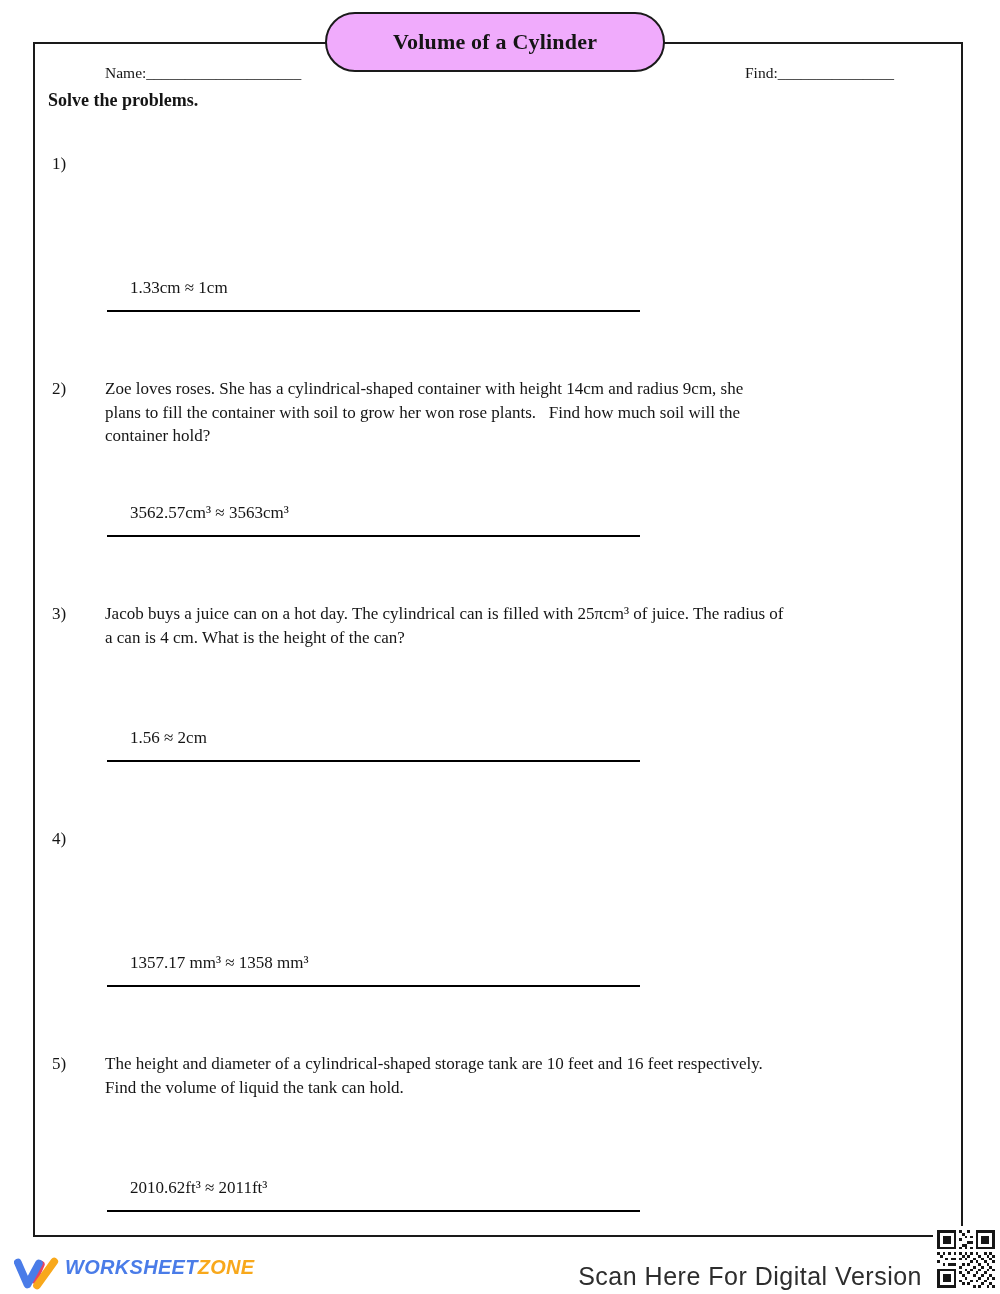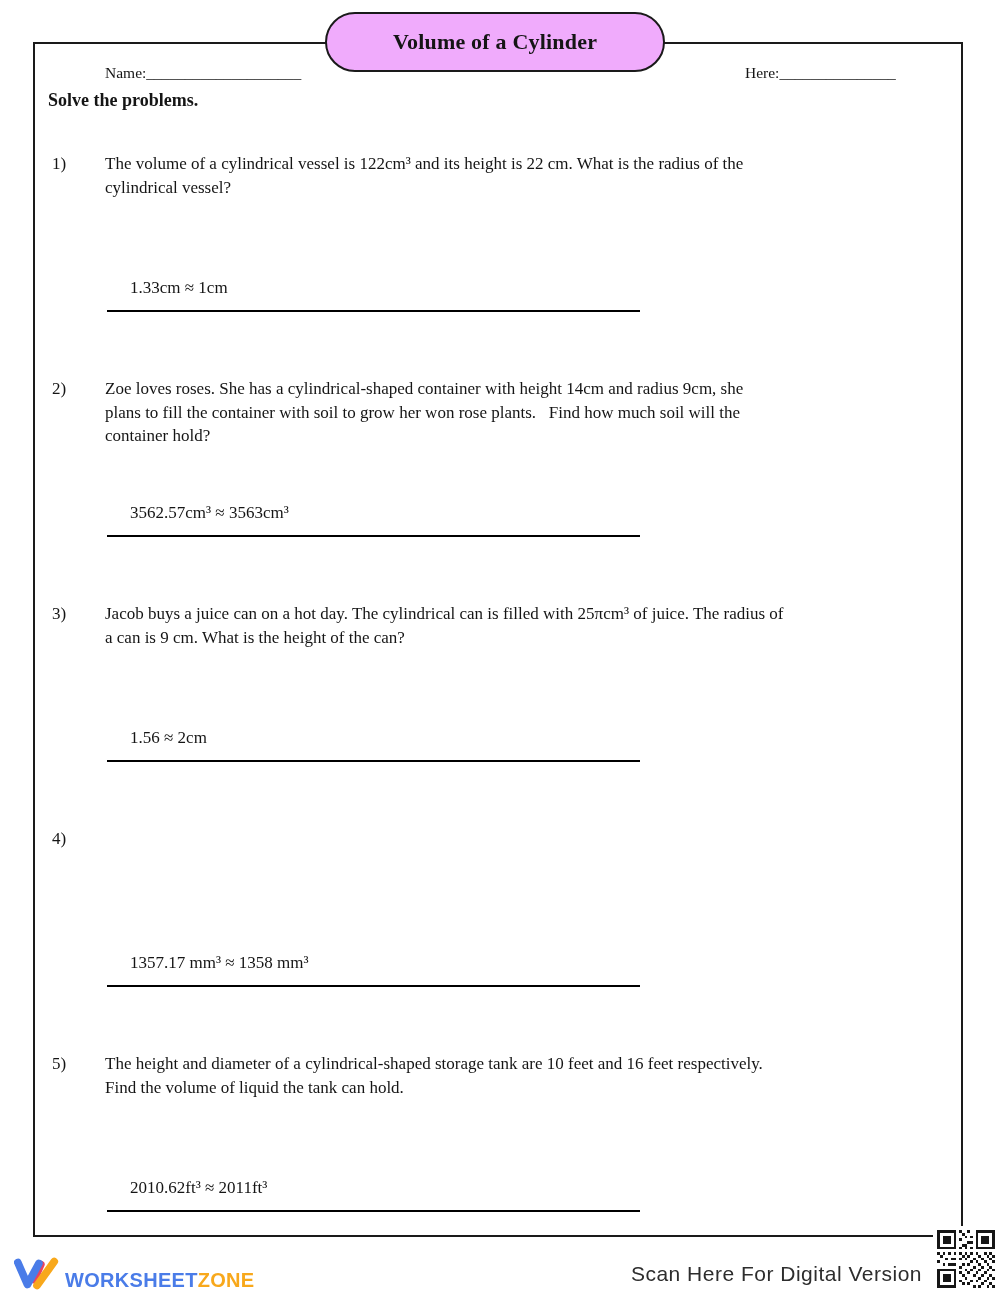--- a/index.html
+++ b/index.html
@@ -38,66 +38,64 @@
   .problem { position:relative; height:225px; }
   .q-row { display:flex; }
   .q-num { flex:none; width:72px; padding-left:19px; font-size:17px; line-height:23.5px; }
   .q-text { width:832px; font-size:17px; line-height:23.5px; white-space:pre-wrap; }
   .answer {
     position:absolute; left:74px; top:126px; width:533px;
     border-bottom:2px solid #000; padding:0 0 12px 23px; font-size:17px; white-space:nowrap;
   }
 
   
-  .brand { position:absolute; left:14px; top:1256px; display:flex; align-items:flex-end; z-index:3; }
+  .brand { position:absolute; left:14px; top:1256px; display:flex; align-items:flex-start; z-index:3;font-style:italic; }
   .brand svg { display:block; }
   .brand-text {
     font-family:"Liberation Sans", sans-serif; font-weight:bold; font-size:20px;
     letter-spacing:.3px; display:flex; margin-left:5px;
   }
   .brand-first { color:var(--brand-blue, #4A7CE8); }
   .brand-second { color:var(--brand-yellow, #F8A81B); }
 
   .w-blue  { stroke:var(--brand-blue, #4A7CE8); }
   .w-red   { stroke:var(--brand-red, #E94360); }
   .w-yellow{ stroke:var(--brand-yellow, #F8A81B); }
 
   .scan-label {
     position:absolute; right:78px; top:1262px; z-index:3;
-    font-family:"Liberation Sans", sans-serif; font-size:21px; letter-spacing:.5px; color:#2d2d2d;
+    font-family:"Liberation Sans", sans-serif; font-size:25px; letter-spacing:.5px; color:#2d2d2d;
   }
 
   .qr-box {
     position:absolute; left:933px; top:1226px; width:66px; height:66px;
     background:#ffffff; display:flex; align-items:center; justify-content:center; z-index:4;
   }
 </style>
 </head>
 <body>
 
 <div class="page-border"></div>
 
 <div class="title-box">
   <span class="title-text">Volume of a Cylinder</span>
 </div>
 
 <div class="meta-row">
   <div class="name-field"><span>Name:</span><span>____________________</span></div>
-  <div class="date-field"><span>Here:</span><span>_______________</span></div>
+  <div class="date-field"><span>Find:</span><span>_______________</span></div>
 </div>
 
 <div class="instruction">Solve the problems.</div>
 
 <div class="problems">
 
   <div class="problem">
     <div class="q-row">
       <div class="q-num">1)</div>
-      <div class="q-text">The volume of a cylindrical vessel is 122cm³ and its height is 22 cm. What is the radius of the
-cylindrical vessel?</div>
     </div>
     <div class="answer">
       <span>1.33cm ≈ 1cm</span>
     </div>
   </div>
 
   <div class="problem">
     <div class="q-row">
       <div class="q-num">2)</div>
       <div class="q-text">Zoe loves roses. She has a cylindrical-shaped container with height 14cm and radius 9cm, she
@@ -106,21 +104,21 @@
     </div>
     <div class="answer">
       <span>3562.57cm³ ≈ 3563cm³</span>
     </div>
   </div>
 
   <div class="problem">
     <div class="q-row">
       <div class="q-num">3)</div>
       <div class="q-text">Jacob buys a juice can on a hot day. The cylindrical can is filled with 25πcm³ of juice. The radius of
-a can is 9 cm. What is the height of the can?</div>
+a can is 4 cm. What is the height of the can?</div>
     </div>
     <div class="answer">
       <span>1.56 ≈ 2cm</span>
     </div>
   </div>
 
   <div class="problem">
     <div class="q-row">
       <div class="q-num">4)</div>
     </div>

